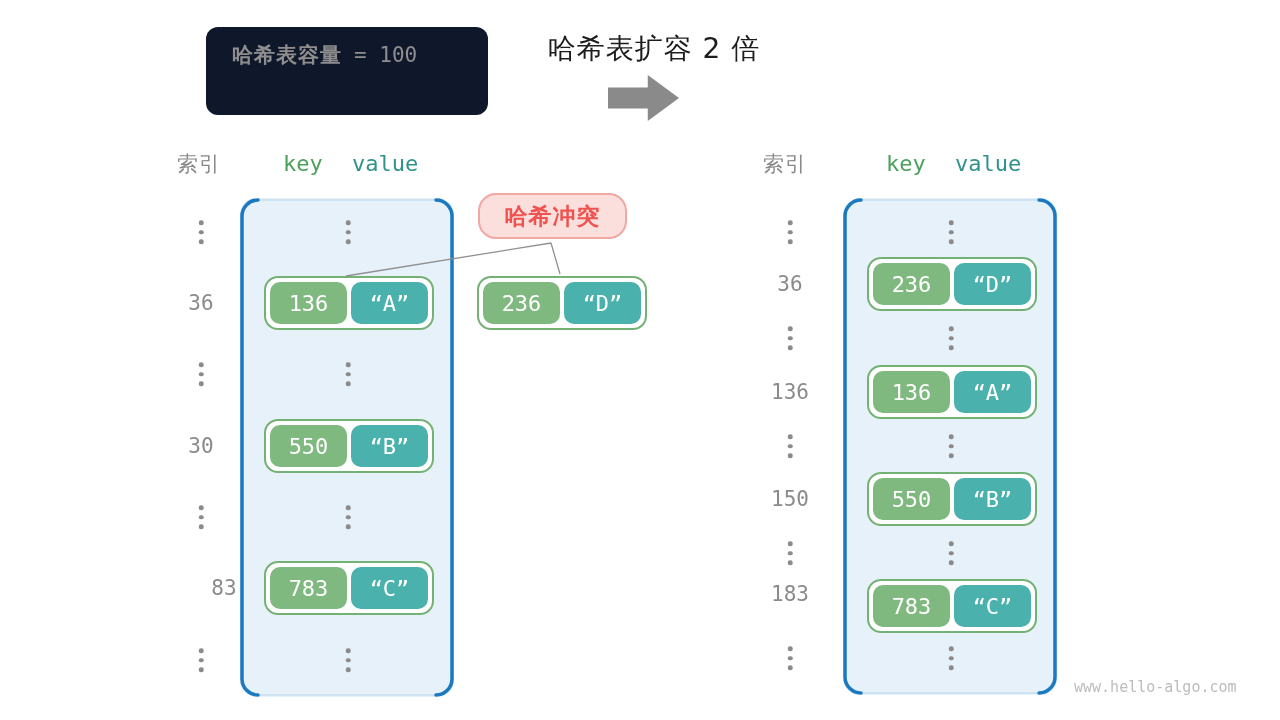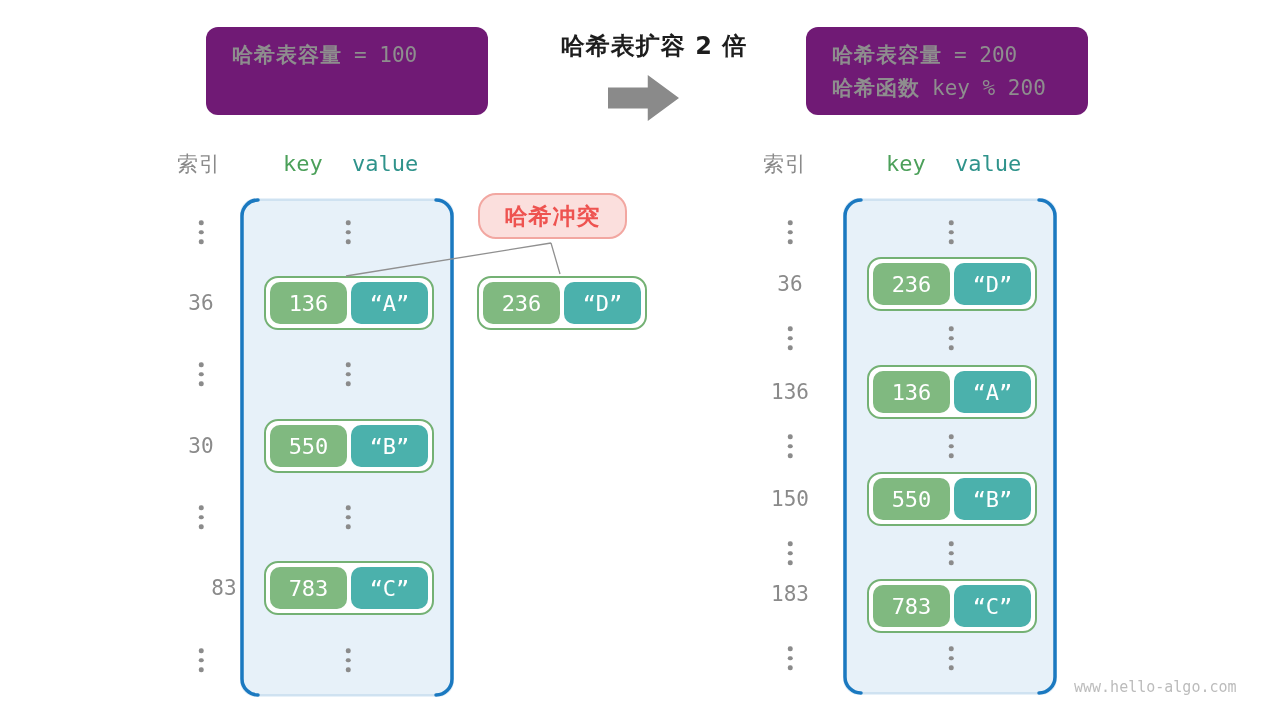--- a/index.html
+++ b/index.html
@@ -1,28 +1,28 @@
 <!DOCTYPE html>
 <html><head>
 <meta charset="utf-8">
 <style>
   html,body{margin:0;padding:0;background:#fff;}
   .canvas{position:relative;width:1280px;height:720px;background:#ffffff;overflow:hidden;
           font-family:"DejaVu Sans",sans-serif;}
 
   
-  .info-box{position:absolute;width:282px;height:88px;background:#701a75;border-radius:12px;
+  .info-box{position:absolute;width:282px;height:88px;background:#0f172a;border-radius:12px;
             padding:12px 0 0 26px;box-sizing:border-box;color:#8e8e8e;}
   .info-line{line-height:33px;font-size:21px;white-space:nowrap;}
   .info-line .cjk{font-weight:700;letter-spacing:1px;}
   .info-line .val{font-family:"DejaVu Sans Mono",monospace;margin-left:12px;font-size:21px;}
 
   
   .big-title{position:absolute;left:528px;top:30px;width:252px;text-align:center;
-             font-size:24px;font-weight:700;color:#1d1d1d;letter-spacing:1px;white-space:nowrap;}
+             font-size:28px;font-weight:400;color:#1d1d1d;letter-spacing:1px;white-space:nowrap;}
   .arrow{position:absolute;left:608px;top:75px;width:71px;height:46px;background:#8a8a8a;
          clip-path:polygon(0 27%,56% 27%,56% 0,100% 50%,56% 100%,56% 73%,0 73%);}
 
   
   .col-h{position:absolute;font-size:21px;white-space:nowrap;}
   .h-idx{color:#8a8a8a;letter-spacing:1px;text-align:right;}
   .h-key{color:#4ca05a;font-family:"DejaVu Sans Mono",monospace;font-size:22px;}
   .h-val{color:#2f938b;font-family:"DejaVu Sans Mono",monospace;font-size:22px;}
 
   
@@ -61,24 +61,20 @@
 
 <div class="canvas">
 
   <div class="info-box" style="left:206px;top:27px;">
     <div class="info-line"><span class="cjk">哈希表容量</span><span class="val">= 100</span></div>
   </div>
 
   <div class="big-title">哈希表扩容 2 倍</div>
   <div class="arrow"></div>
 
-  <div class="info-box" style="left:806px;top:27px;">
-    <div class="info-line"><span class="cjk">哈希表容量</span><span class="val">= 200</span></div>
-    <div class="info-line"><span class="cjk">哈希函数</span><span class="val">key % 200</span></div>
-  </div>
 
   <div class="col-h h-idx" style="left:177px;top:150px;">索引</div>
   <div class="col-h h-key" style="left:283px;top:151px;">key</div>
   <div class="col-h h-val" style="left:352px;top:151px;">value</div>
 
   <div class="col-h h-idx" style="left:763px;top:150px;">索引</div>
   <div class="col-h h-key" style="left:886px;top:151px;">key</div>
   <div class="col-h h-val" style="left:955px;top:151px;">value</div>
 
   <div class="bucket" style="left:240px;top:198px;height:499px;">

